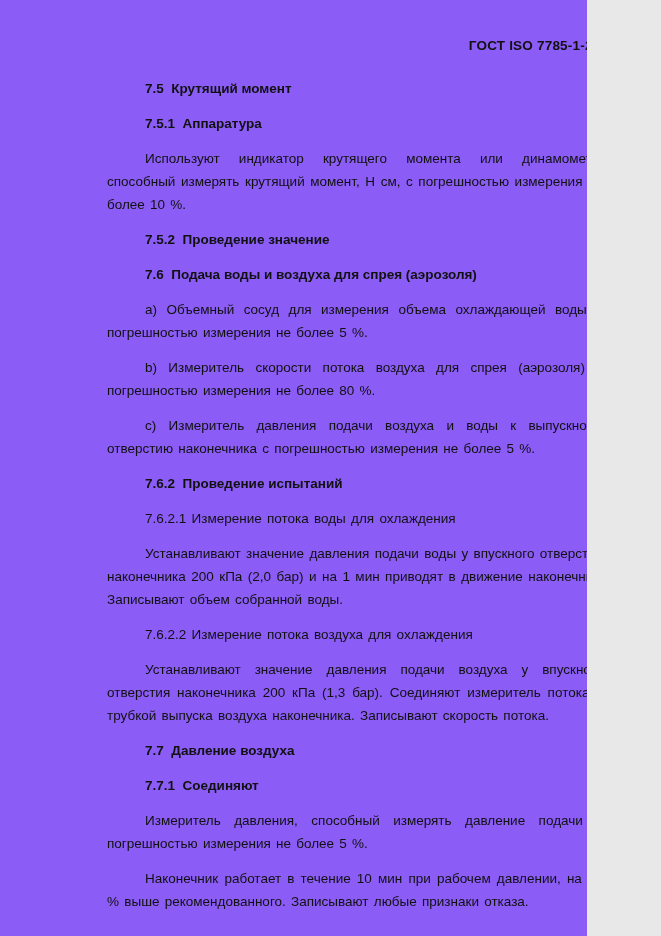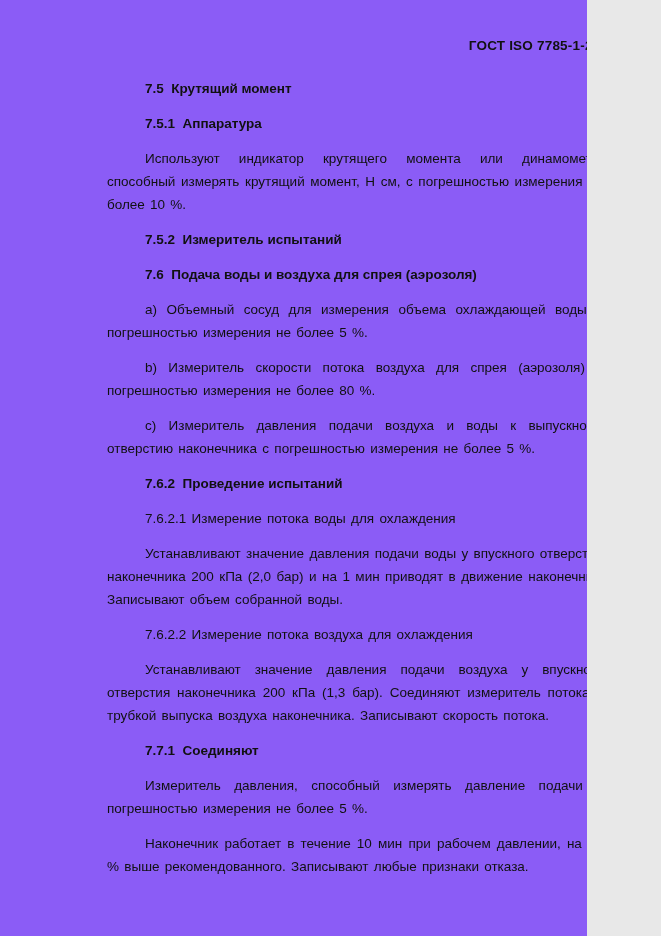--- a/index.html
+++ b/index.html
@@ -58,30 +58,31 @@
 <body>
 
 <div class="page">
 
   <div class="running-header">ГОСТ ISO 7785-1-2011</div>
 
   <div class="content">
     <p class="heading">7.5  Крутящий момент</p>
     <p class="heading">7.5.1  Аппаратура</p>
     <p class="body">Используют индикатор крутящего момента или динамометр, способный измерять крутящий момент, Н см, с погрешностью измерения не более 10 %.</p>
-    <p class="heading">7.5.2  Измеритель испытаний</p>
+    <p class="heading">7.5.2  Проведение значение</p>
     <p class="heading">7.6  Подача воды и воздуха для спрея (аэрозоля)</p>
     <p class="body">a) Объемный сосуд для измерения объема охлаждающей воды с погрешностью измерения не более 5 %.</p>
     <p class="body">b) Измеритель скорости потока воздуха для спрея (аэрозоля) с погрешностью измерения не более 80 %.</p>
     <p class="body">c) Измеритель давления подачи воздуха и воды к выпускному отверстию наконечника с погрешностью измерения не более 5 %.</p>
     <p class="heading">7.6.2  Проведение испытаний</p>
     <p class="body">7.6.2.1 Измерение потока воды для охлаждения</p>
     <p class="body">Устанавливают значение давления подачи воды у впускного отверстия наконечника 200 кПа (2,0 бар) и на 1 мин приводят в движение наконечник. Записывают объем собранной воды.</p>
     <p class="body">7.6.2.2 Измерение потока воздуха для охлаждения</p>
     <p class="body">Устанавливают значение давления подачи воздуха у впускного отверстия наконечника 200 кПа (1,3 бар). Соединяют измеритель потока с трубкой выпуска воздуха наконечника. Записывают скорость потока.</p>
+    <p class="heading">7.7  Давление воздуха</p>
     <p class="heading">7.7.1  Соединяют</p>
     <p class="body">Измеритель давления, способный измерять давление подачи с погрешностью измерения не более 5 %.</p>
     <p class="body">Наконечник работает в течение 10 мин при рабочем давлении, на 50 % выше рекомендованного. Записывают любые признаки отказа.</p>
   </div>
 
   <div class="page-footer">9</div>
 
 </div>
 
 </body></html>

